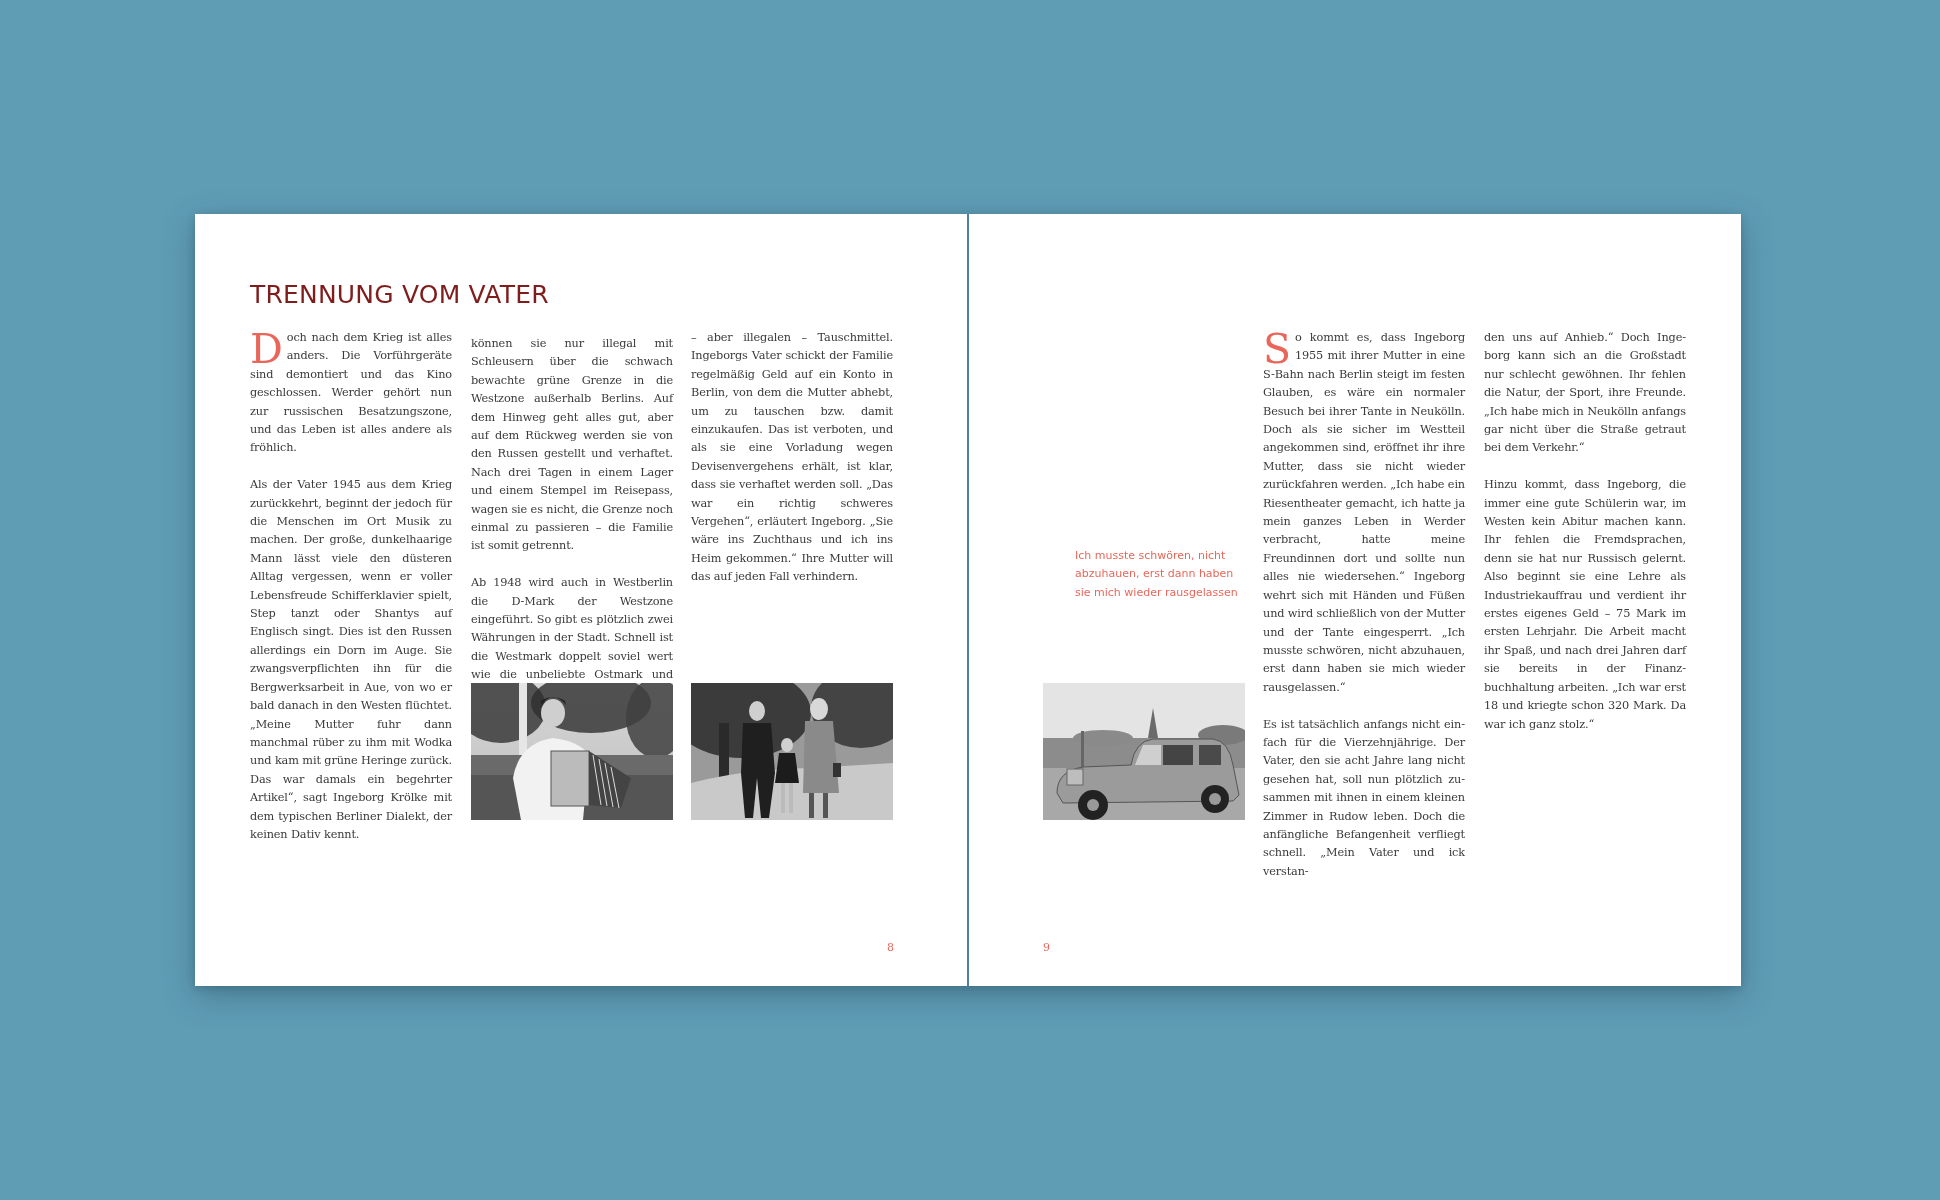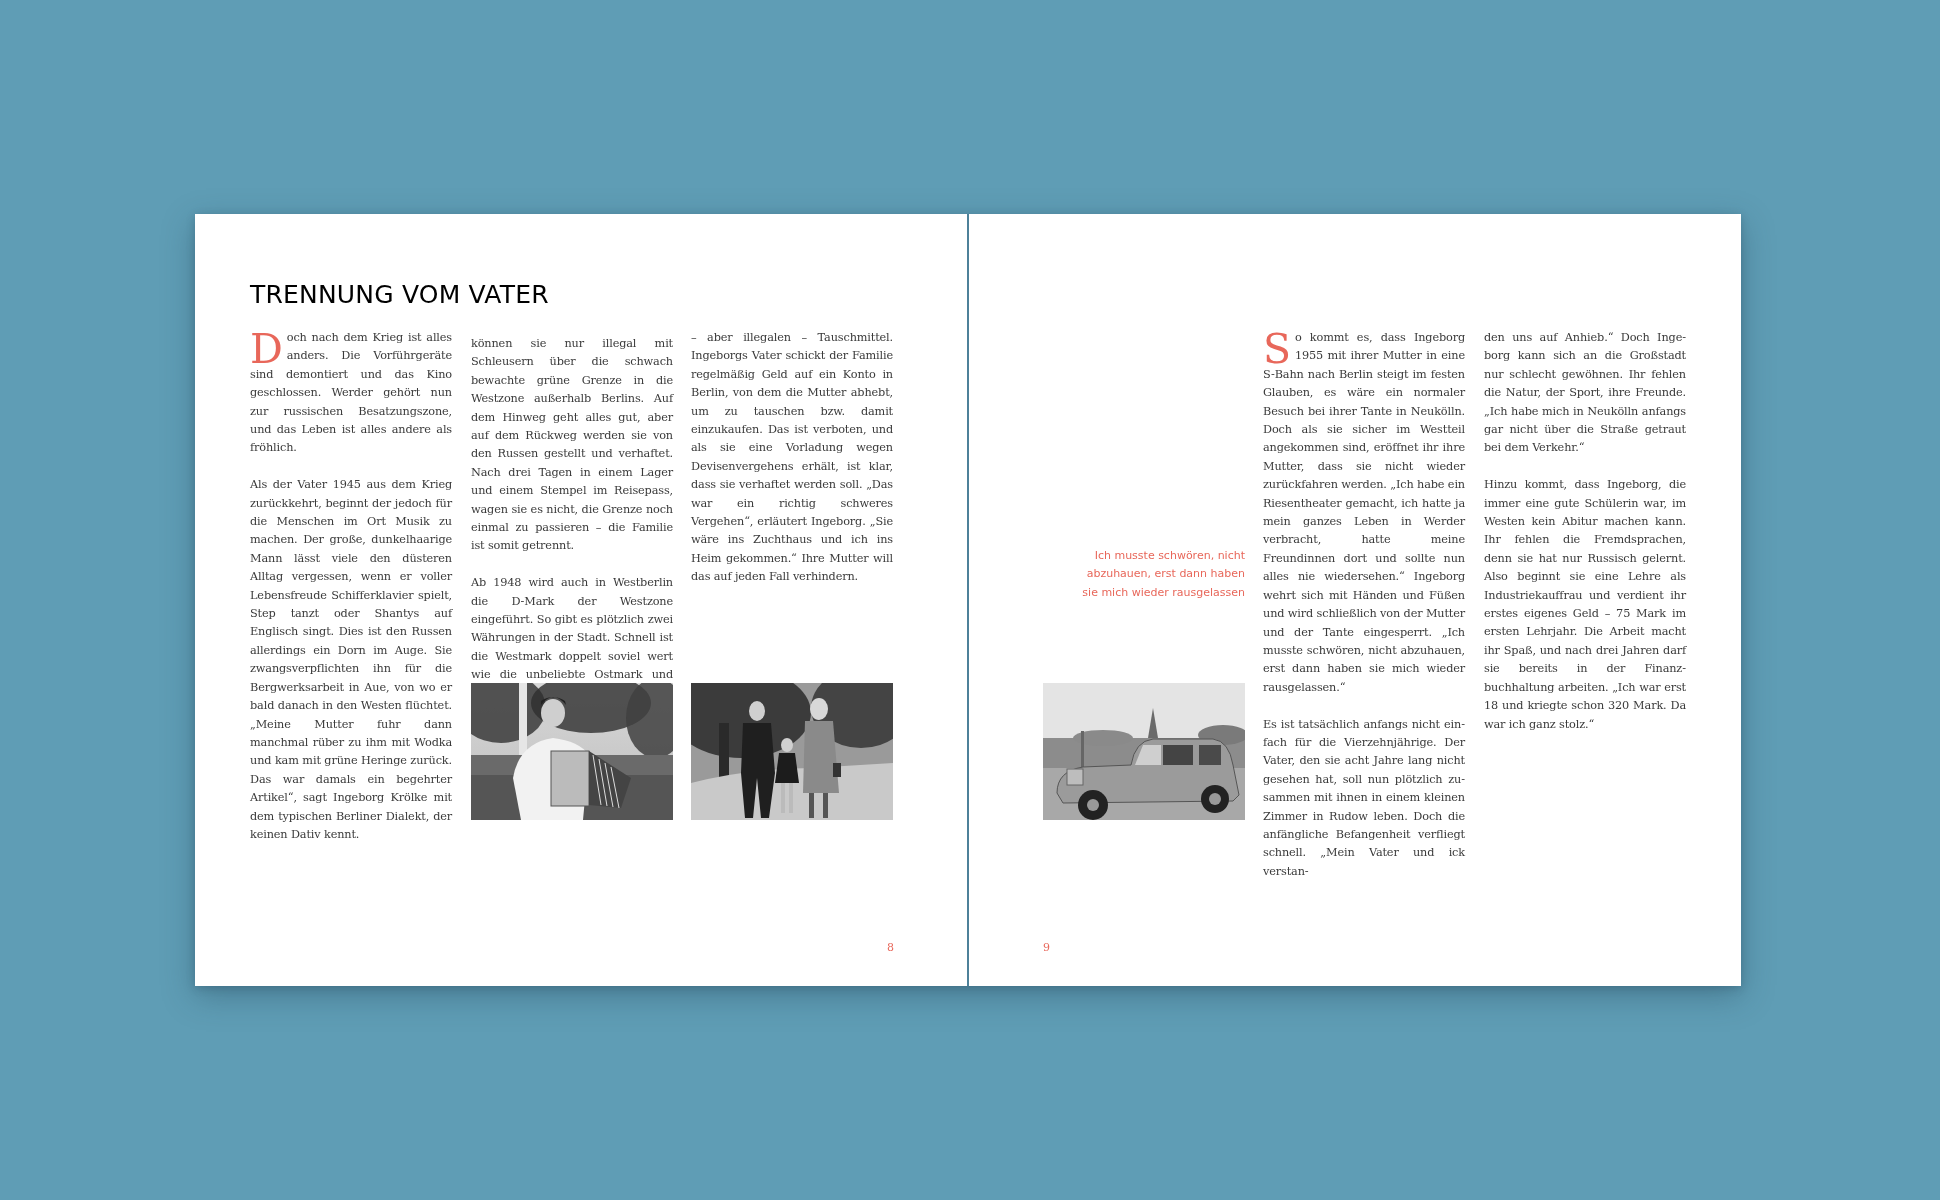--- a/index.html
+++ b/index.html
@@ -15,41 +15,41 @@
     box-shadow: 0 10px 30px rgba(30,60,80,0.35), 0 2px 8px rgba(30,60,80,0.25);
   }
   .gutter {
     position: absolute; left: 772px; top: 0; width: 2px; height: 772px;
     background: #4d8199;
   }
   .title {
     position: absolute;
     font-family: "DejaVu Sans", "Liberation Sans", sans-serif;
     font-size: 25px; letter-spacing: 0.2px;
-    color: #000000; white-space: nowrap;
+    color: #7f1d1d; white-space: nowrap;
     top: 66px; line-height: 30px;
   }
   .col {
     position: absolute; width: 202px;
     font-size: 11.3px; line-height: 18.4px; color: #3a3a3a;
     text-align: justify; hyphens: manual;
     letter-spacing: -0.15px;
   }
   .col p { margin: 0 0 18.4px 0; }
   .col p:last-child { margin-bottom: 0; }
   .drop {
     float: left; font-size: 41px; line-height: 34px; color: #e8675a;
     margin: 2px 4px -2px 0; padding-top: 1px;
   }
   .photo {
     position: absolute; width: 202px; height: 137px; overflow: hidden;
     background: #888;
   }
   .pull {
-    position: absolute; width: 170px; text-align: right;
+    position: absolute; width: 170px; text-align: left;
     font-family: "DejaVu Sans", "Liberation Sans", sans-serif;
     font-size: 11px; line-height: 18.4px; color: #e8675a;
   }
   .pagenum {
     position: absolute; top: 727px;
     font-size: 11px; color: #e8675a;
   }
 </style>
 </head>
 <body>

